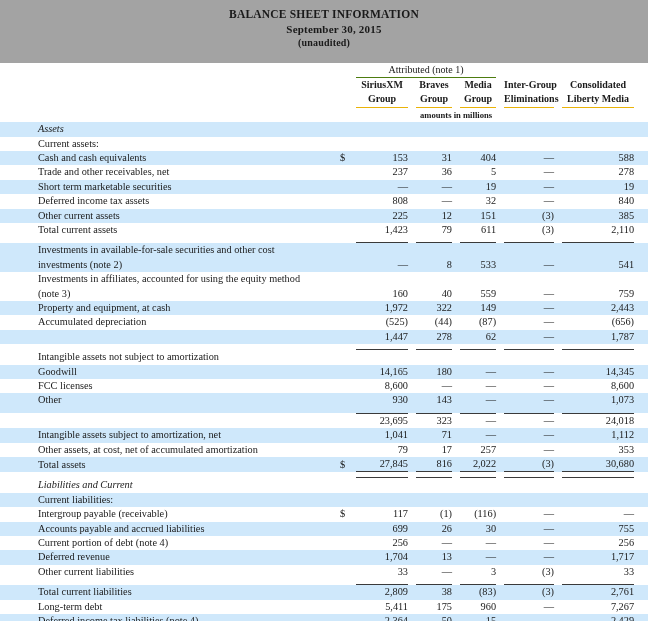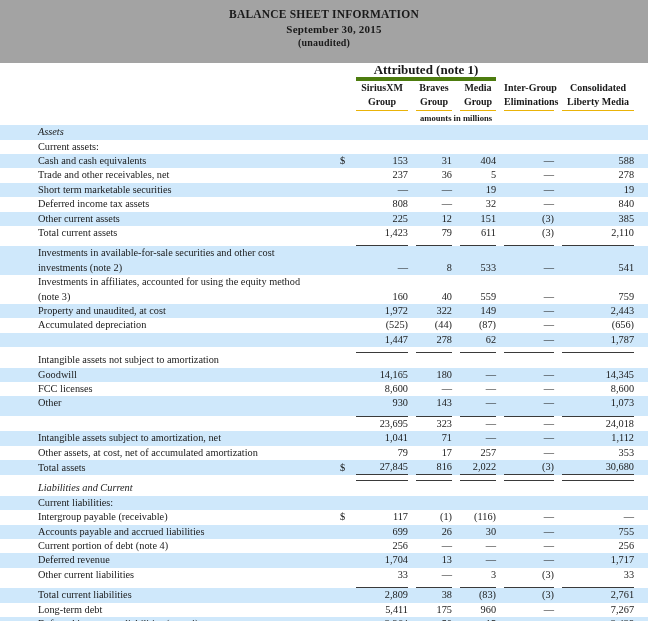--- a/index.html
+++ b/index.html
@@ -101,25 +101,25 @@
   
   .hdr-cell {
     text-align: center;
     font-weight: bold;
     font-size: 10px;
     line-height: 11.5px;
     height: 11.5px;
   }
   .hdr-attr {
     text-align: center;
-    font-weight: bold;
-    font-size: 13px;
+    font-weight: normal;
+    font-size: 10px;
     line-height: 11.5px;
     height: 11.5px;
-    border-bottom: 4px solid #4d7c0f;
+    border-bottom: 1px solid #4d7c0f;
   }
   .hdr-u { border-bottom: 1px solid #eab308; }
   .hdr-amounts {
     text-align: center;
     font-weight: bold;
     font-size: 8.6px;
     line-height: 11px;
     height: 11px;
   }
 </style>
@@ -398,21 +398,21 @@
       <td></td>
           <td class="num val">559</td>
       <td></td>
           <td class="num val">—</td>
       <td></td>
           <td class="num val">759</td>
       <td></td>
     </tr>
     <tr class="band">
       <td></td>
-      <td class="lbl ind0">Property and unaudited, at cost</td>
+      <td class="lbl ind0">Property and equipment, at cash</td>
       <td></td>
       <td class="num val">1,972</td>
       <td></td>
           <td class="num val">322</td>
       <td></td>
           <td class="num val">149</td>
       <td></td>
           <td class="num val">—</td>
       <td></td>
           <td class="num val">2,443</td>

